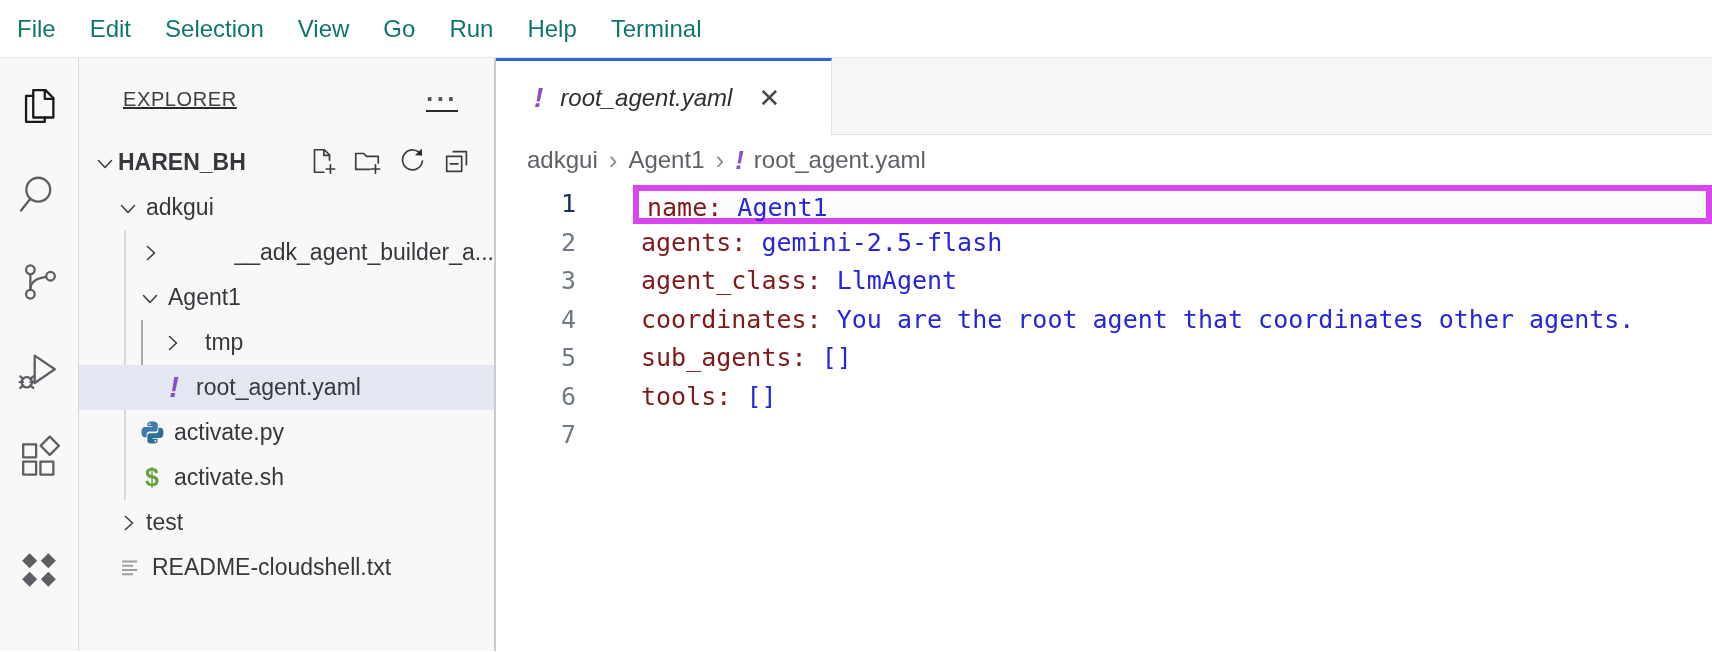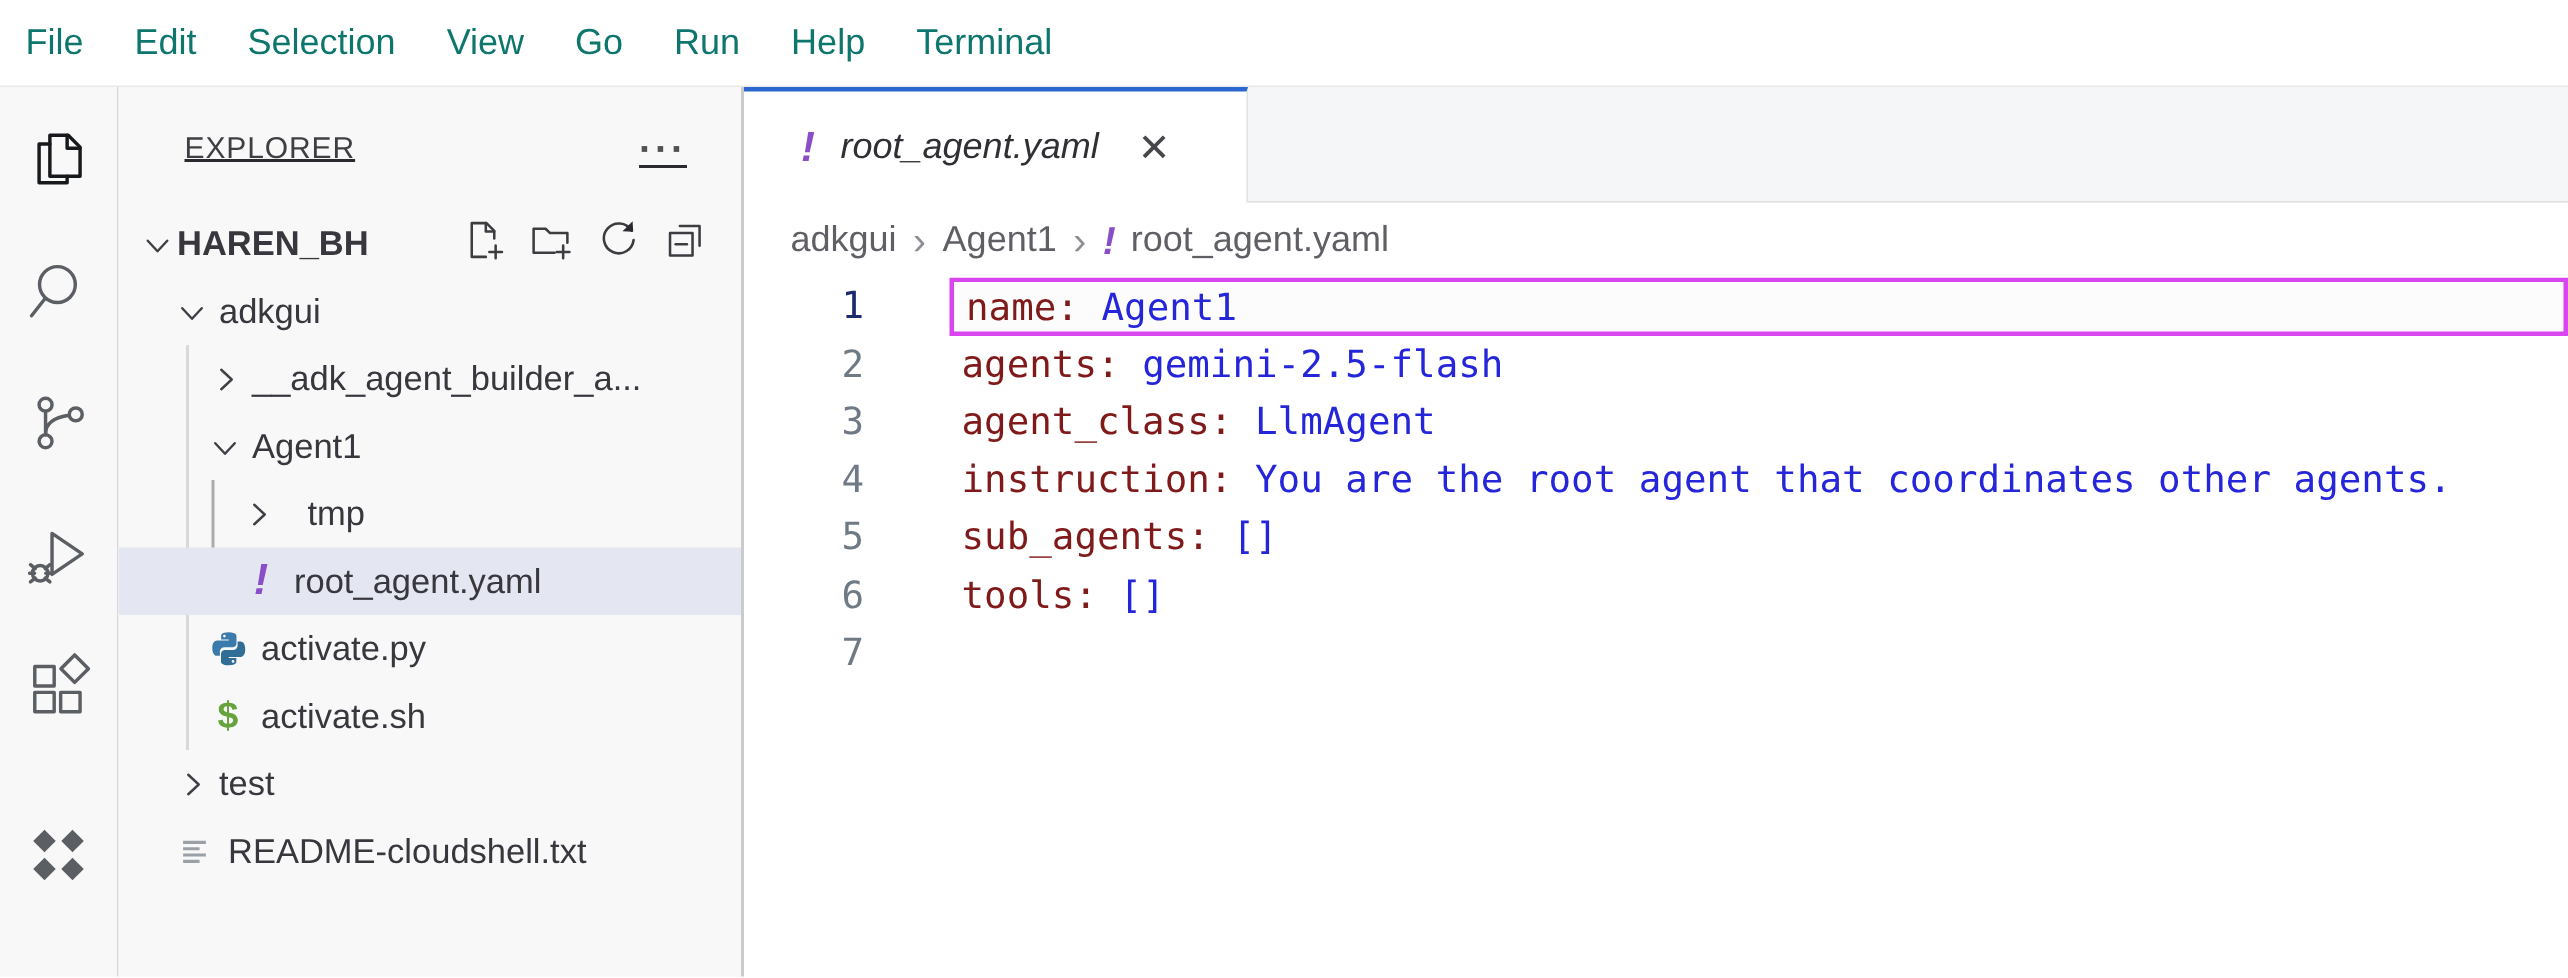--- a/index.html
+++ b/index.html
@@ -66,21 +66,21 @@
   .bc-item{font-size:24px; color:#5f5f66; white-space:nowrap;}
   .bc-sep{font-size:26px; color:#8d8d93; margin:0 11px;}
   .bc-icon{font-size:26px; margin-right:10px;}
 
   .code{flex:1; overflow:hidden;}
   .code-row{display:flex; height:38.5px; line-height:38.5px;
     font-family:"DejaVu Sans Mono","Liberation Mono",monospace; font-size:25px; white-space:pre;}
   .gutter{width:137px; flex:none; text-align:right; padding-right:57px; color:#707a85;}
   .code-row.active .gutter{color:#1b2a6b;}
   .line-content{flex:1; padding-left:8px; color:#222; min-width:0;}
-  .code-row.active .line-content{border:3px solid #d946ef; background:#fcfcfc; line-height:34px;}
+  .code-row.active .line-content{border:6px solid #d946ef; background:#fcfcfc; line-height:34px;}
   .tok-key{color:var(--key);}
   .tok-val{color:var(--val);}
 </style>
 </head>
 <body>
 
 <div class="app" style="--accent: #2b67cf; --key: #801919; --val: #2525d9; --purple: #8a4fc8; --sel: #e4e6f1;">
 
   <div class="menubar" id="menubar">
       <span class="menu-item">File</span>
@@ -182,21 +182,21 @@
           <div class="guide" style="left: 45px; top: 45px; height: 270px;"></div>
           <div class="guide active-guide" style="left: 62px; top: 135px; height: 90px;"></div>
           <div class="tree-row" style="padding-left: 36px;">
             <span class="tw-chevron">
               <svg viewBox="0 0 24 24" xmlns="http://www.w3.org/2000/svg">
                 <path d="M5.5 9.5l6.5 7 6.5-7"></path>
               </svg>
             </span>
             <span class="tree-label">adkgui</span>
           </div>
-          <div class="tree-row" style="padding-left: 58px;">
+          <div class="tree-row" style="padding-left: 58px; justify-content: space-between;">
             <span class="tw-chevron">
               <svg viewBox="0 0 24 24" xmlns="http://www.w3.org/2000/svg">
                 <path d="M9.5 5.5l7 6.5-7 6.5"></path>
               </svg>
             </span>
             <span class="tree-label">__adk_agent_builder_a...</span>
           </div>
           <div class="tree-row" style="padding-left: 58px;">
             <span class="tw-chevron">
               <svg viewBox="0 0 24 24" xmlns="http://www.w3.org/2000/svg">
@@ -271,21 +271,21 @@
           <span class="bc-sep">›</span>
           <span class="bc-item">Agent1</span>
           <span class="bc-sep">›</span>
           <span class="bc-icon glyph-warning">!</span>
           <span class="bc-item">root_agent.yaml</span>
         </div>
       <div class="code" id="code">
           <div class="code-row active"><span class="gutter">1</span><span class="line-content"><span class="tok-key">name:</span> <span class="tok-val">Agent1</span></span></div>
           <div class="code-row"><span class="gutter">2</span><span class="line-content"><span class="tok-key">agents:</span> <span class="tok-val">gemini-2.5-flash</span></span></div>
           <div class="code-row"><span class="gutter">3</span><span class="line-content"><span class="tok-key">agent_class:</span> <span class="tok-val">LlmAgent</span></span></div>
-          <div class="code-row"><span class="gutter">4</span><span class="line-content"><span class="tok-key">instruction:</span> <span class="tok-val">You are the root agent that coordinates other agents.</span></span></div>
+          <div class="code-row"><span class="gutter">4</span><span class="line-content"><span class="tok-key">coordinates:</span> <span class="tok-val">You are the root agent that coordinates other agents.</span></span></div>
           <div class="code-row"><span class="gutter">5</span><span class="line-content"><span class="tok-key">sub_agents:</span> <span class="tok-val">[]</span></span></div>
           <div class="code-row"><span class="gutter">6</span><span class="line-content"><span class="tok-key">tools:</span> <span class="tok-val">[]</span></span></div>
           <div class="code-row"><span class="gutter">7</span><span class="line-content"></span></div>
         </div>
     </div>
 
   </div>
 </div>
 
 </body></html>

